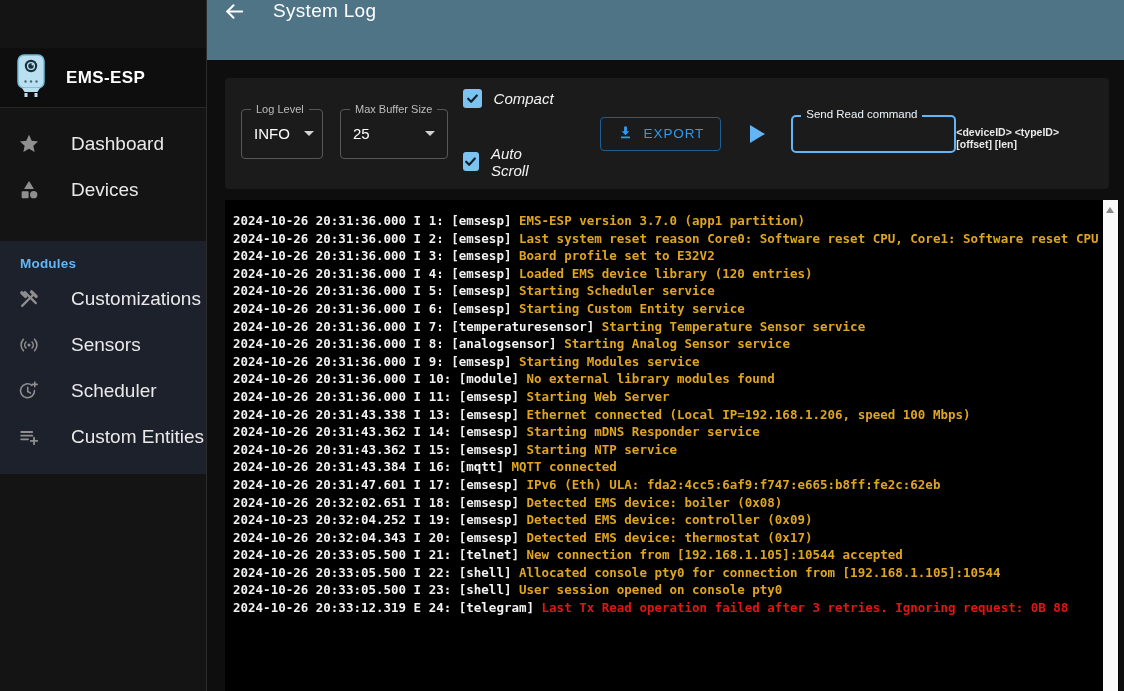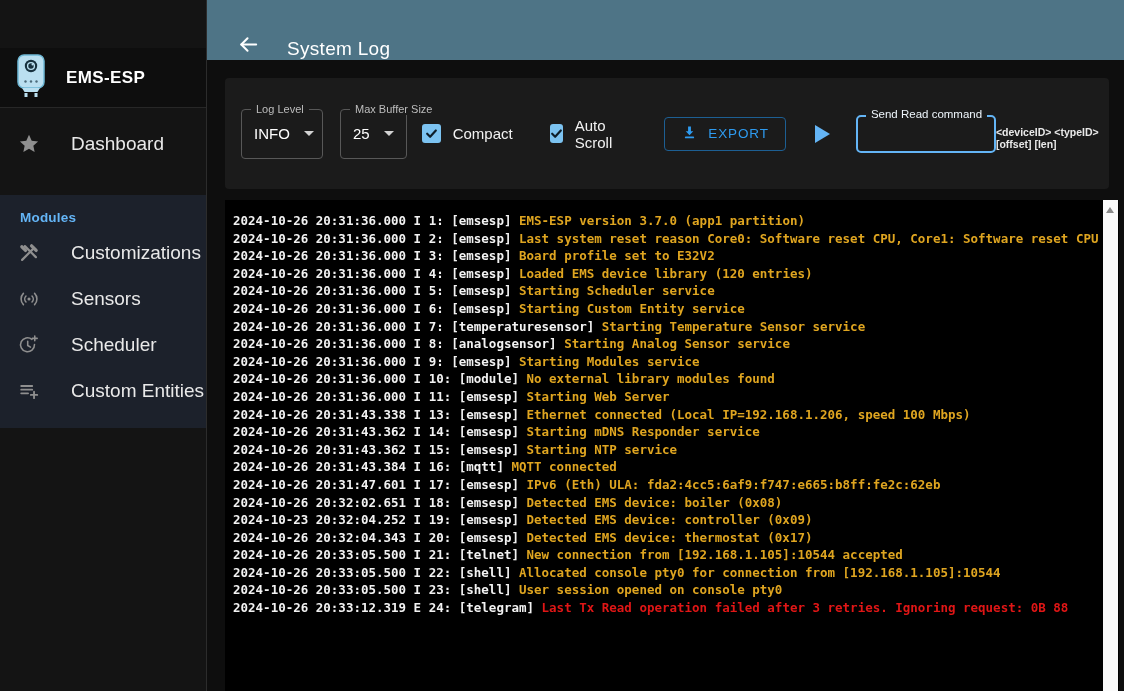--- a/index.html
+++ b/index.html
@@ -16,41 +16,41 @@
   .nav { padding-top:13px; }
   .nav-item { height:46px; display:flex; align-items:center; padding-left:17px; gap:30px; cursor:pointer; }
   .nav-item .ic { width:24px; display:flex; justify-content:center; }
   .nav-item .lbl { color:#e9e9e9; font-size:19px; }
   .modules { background:#1c212b; margin-top:28px; padding-bottom:14px; }
   .modules-header { color:var(--light-blue,#64b5f6); font-weight:bold; font-size:13.5px;
                     padding:15px 0 5px 20px; letter-spacing:.2px; }
 
   
   .topbar { position:absolute; left:207px; top:0; width:917px; height:60px;
-            background:var(--topbar,#4e7486); display:flex; align-items:flex-end;
-            gap:27px; padding-left:30px; }
+            background:var(--topbar,#4e7486); display:flex; align-items:flex-start;
+            gap:27px; padding-left:16px; }
   .topbar-title { color:#ffffff; font-size:19px; font-weight:500; letter-spacing:.3px; }
   .back-btn { display:flex; align-items:center; cursor:pointer; }
 
   
   .card { position:absolute; left:225px; top:78px; width:884px; height:111px;
           background:#1b1b1b; border-radius:4px; display:flex; align-items:center;
           padding:0 16px; }
   .select-field { position:relative; border:1px solid #585858; border-radius:4px; height:50px;
                   display:flex; align-items:center; justify-content:space-between;
                   padding:0 12px; cursor:pointer; background:transparent; }
   .select-label { position:absolute; top:-7px; left:9px; background:#1b1b1b; padding:0 5px;
                   font-size:11px; color:#bdbdbd; white-space:nowrap; }
   .select-value { color:#ffffff; font-size:15px; font-weight:500; }
   .caret { width:0; height:0; border-left:5px solid transparent; border-right:5px solid transparent;
            border-top:5px solid #d2d2d2; margin-left:14px; }
   .f-loglevel { width:82px; }
   .f-maxbuf { width:125px; margin-left:17px; }
 
-  .check-col { display:flex; gap:37px; margin-left:15px; }
+  .check-col { display:flex; flex-direction:column; gap:37px; margin-left:15px;font-style:italic; }
   .check-row { display:flex; align-items:center; gap:12px; cursor:pointer; }
   .checkbox { width:19px; height:19px; background:#7cc3f1; border-radius:3px;
               display:flex; align-items:center; justify-content:center; }
   .check-lbl { color:#f2f2f2; font-size:15px; font-weight:500; }
 
   .export-btn { margin-left:46px; display:flex; align-items:center; gap:10px;
                 border:1px solid #1d5f93; border-radius:4px; height:34px; padding:0 16px;
                 background:transparent; color:var(--accent-blue,#2e9bf0); font-size:13.5px;
                 font-weight:500; letter-spacing:.9px; cursor:pointer;
                 font-family:"Liberation Sans", sans-serif; }
@@ -108,20 +108,30 @@
     </div>
 
     <div class="nav">
       <div class="nav-item">
         <span class="ic">
           <svg width="22" height="22" viewBox="0 0 24 24">
               <path fill="#8f8f8f" d="M12 2l2.95 6.35 6.95.8-5.15 4.75 1.4 6.85L12 17.3l-6.15 3.45 1.4-6.85L2.1 9.15l6.95-.8z"></path>
             </svg>
         </span>
         <span class="lbl">Dashboard</span>
+      </div>
+      <div class="nav-item">
+        <span class="ic">
+          <svg width="22" height="22" viewBox="0 0 24 24" fill="#8f8f8f">
+              <path d="M12 2.2L6.6 11h10.8z"></path>
+              <rect x="4" y="13.3" width="7.6" height="7.6" rx="1"></rect>
+              <circle cx="17.1" cy="17.1" r="4"></circle>
+            </svg>
+        </span>
+        <span class="lbl">Devices</span>
       </div>
 
       <div class="modules">
         <div class="modules-header">Modules</div>
 
         <div class="nav-item">
           <span class="ic">
             <svg width="22" height="22" viewBox="0 0 24 24" stroke="#8f8f8f" fill="none" stroke-linecap="round">
               <path d="M4.5 19.5L16.5 7.5" stroke-width="2.4"></path>
               <path d="M7.5 4.5l12 12" stroke-width="2.4"></path>

